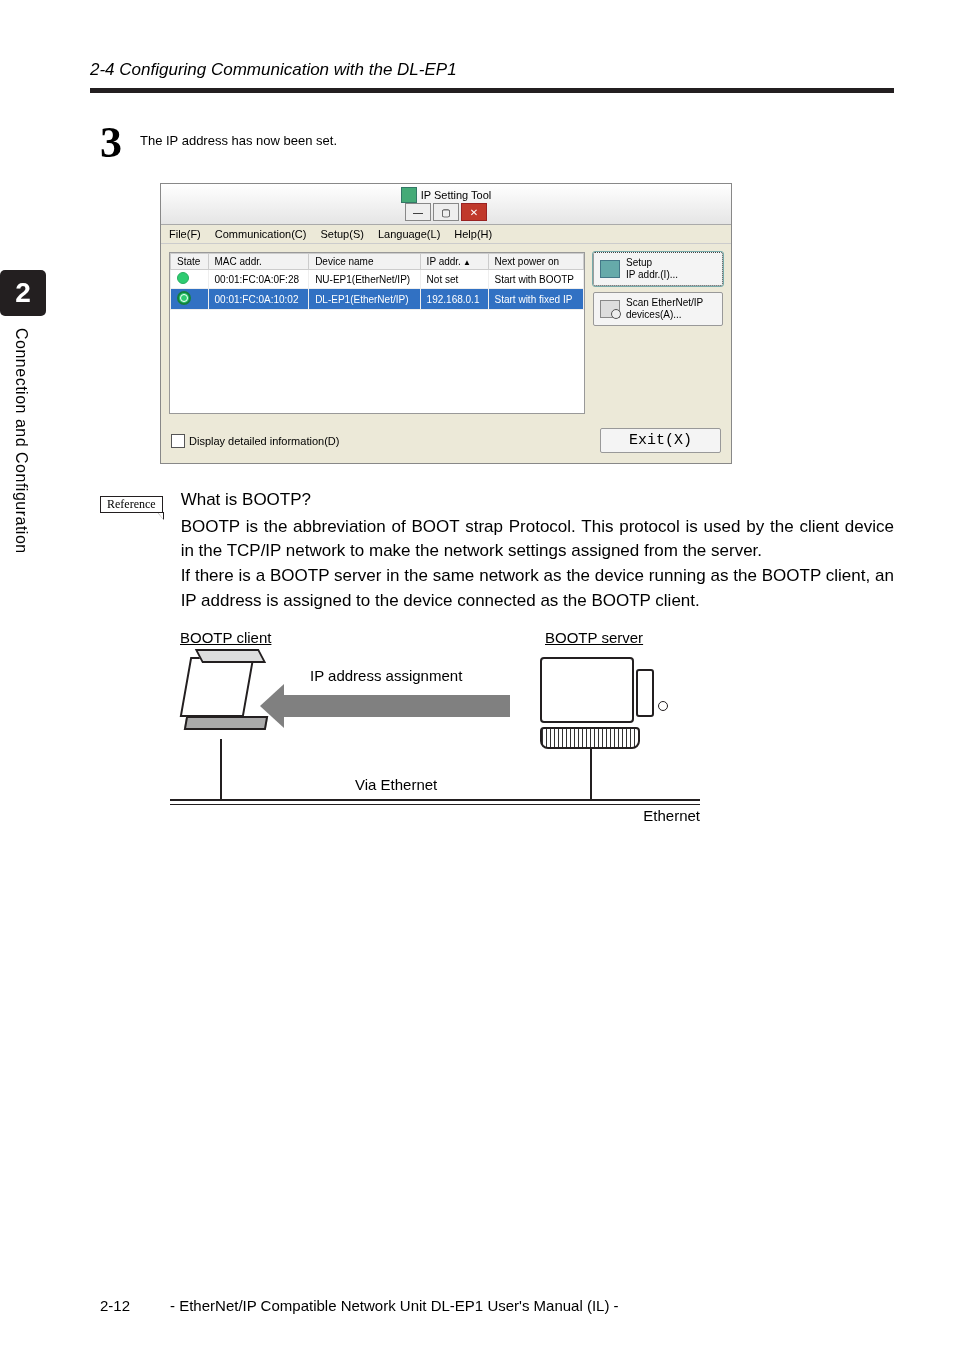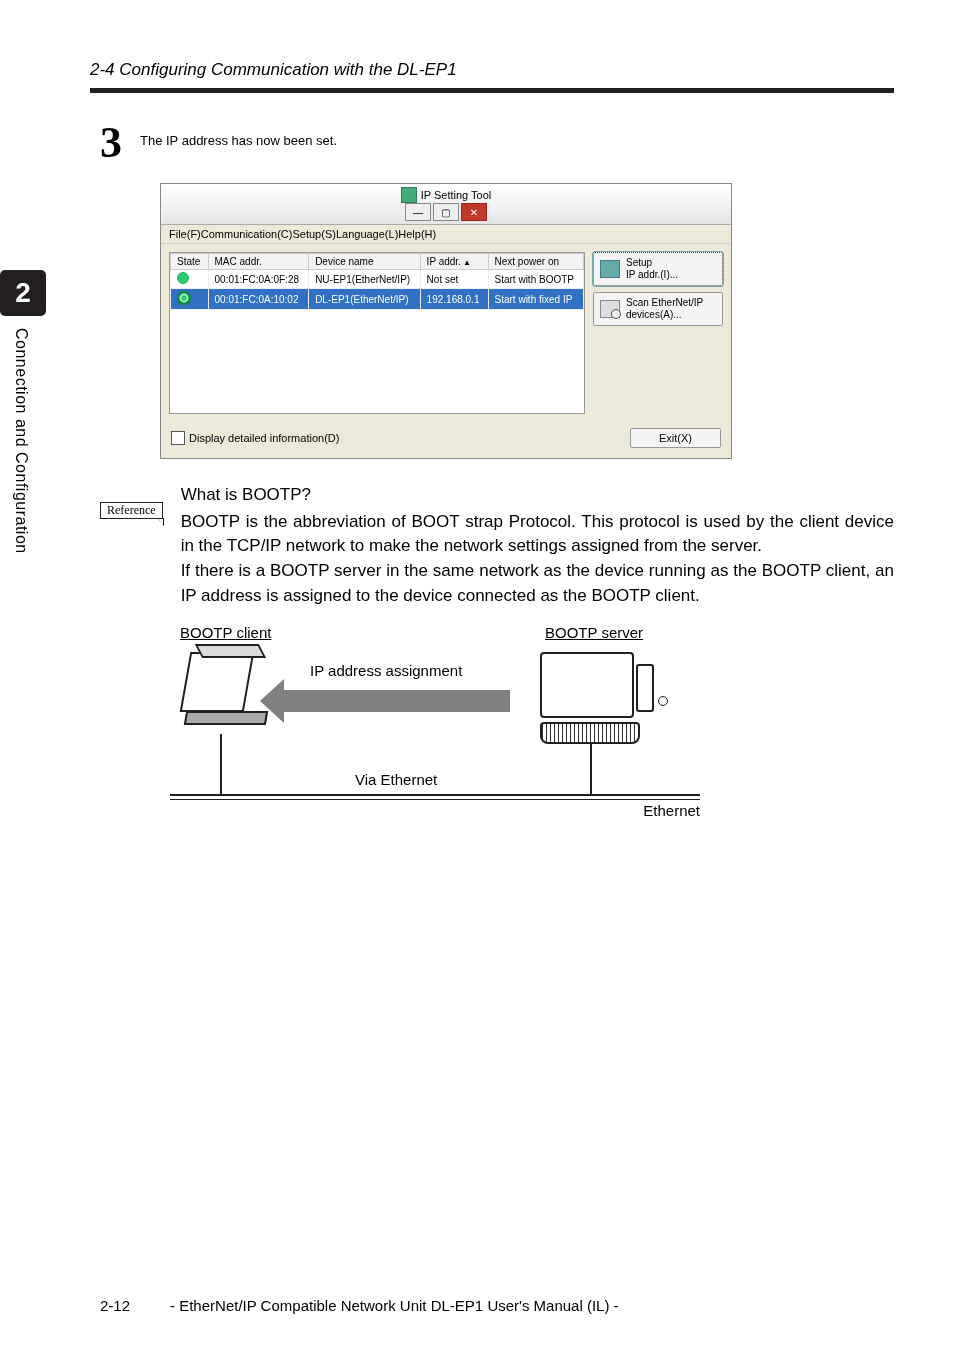--- a/index.html
+++ b/index.html
@@ -12,42 +12,42 @@
   .step-row { display:flex; align-items:flex-start; margin-top:28px; }
   .step-num { font-size:44px; font-weight:bold; font-family:"Times New Roman", serif; line-height:1; margin-right:18px; }
   .step-text { font-size:13px; margin-top:12px; }
   .screenshot { margin:18px 0 0 60px; width:570px; border:1px solid #888; background:#ece9d8; }
   .titlebar { display:flex; align-items:center; justify-content:space-between; background:linear-gradient(#fff,#e5e5e5); border-bottom:1px solid #aaa; padding:3px 4px; font-size:11px;flex-direction:column; }
   .titlebar-left { display:flex; align-items:center; gap:4px; }
   .app-icon { width:14px; height:14px; background:#4a7; border:1px solid #376; }
   .win-btns { display:flex; gap:2px; }
   .win-btn { width:24px; height:16px; border:1px solid #888; background:#eee; font-size:10px; display:flex; align-items:center; justify-content:center; }
   .win-close { background:#c0392b; color:#fff; border-color:#922; }
-  .menubar { display:flex; padding:3px 8px; font-size:11px; background:#ece9d8; border-bottom:1px solid #ccc; }
+  .menubar { display:flex; gap:14px; padding:3px 8px; font-size:11px; background:#ece9d8; border-bottom:1px solid #ccc; }
   .app-body { display:flex; padding:8px; gap:8px; background:#ece9d8; }
   .table-wrap { flex:1; background:#fff; border:1px solid #999; min-height:160px; position:relative; }
   .dev-table { width:100%; border-collapse:collapse; font-size:10px; }
   .dev-table th { background:#f2f2f2; border:1px solid #ccc; padding:2px 6px; font-weight:normal; text-align:left; }
   .dev-table td { border:1px solid #eee; padding:2px 6px; }
   .row-sel td { background:#3171c3; color:#fff; }
   .dot-grn { display:inline-block; width:10px; height:10px; border-radius:50%; background:#2ecc71; border:1px solid #27ae60; }
   .dot-rec { display:inline-block; width:10px; height:10px; border-radius:50%; background:#2ecc71; border:2px solid #15803d; position:relative; }
   .dot-rec::after{ content:""; position:absolute; inset:1px; border:1px solid #fff; border-radius:50%; }
   .side-btns { width:130px; display:flex; flex-direction:column; gap:6px; }
   .side-btn { border:1px solid #999; background:#f4f4f4; font-size:10px; padding:4px 6px; display:flex; gap:6px; align-items:center; line-height:1.2; border-radius:2px; }
   .side-btn.focus { border:1px dotted #444; outline:1px solid #7aa; }
   .btn-ico { width:18px; height:16px; background:#6aa; border:1px solid #478; flex-shrink:0; }
   .btn-ico2 { width:18px; height:16px; background:#ddd; border:1px solid #888; flex-shrink:0; position:relative; }
   .btn-ico2::after { content:""; position:absolute; width:8px; height:8px; border:1px solid #555; border-radius:50%; right:-2px; bottom:-2px; background:#eee; }
   .footer-bar { display:flex; justify-content:space-between; padding:6px 10px 10px; background:#ece9d8;gap:12px; }
   .checkbox-wrap { display:flex; align-items:center; gap:4px; font-size:11px; }
   .chk { width:12px; height:12px; border:1px solid #555; background:#fff; }
-  .exit-btn { border:1px solid #999; background:#f4f4f4; font-size:11px; padding:3px 28px; border-radius:2px; }
+  .exit-btn { border:1px solid #999; background:#f4f4f4; font-size:15px; padding:3px 28px; border-radius:2px;font-family:Liberation Mono, monospace; }
   .ref-row { display:flex; align-items:flex-start; margin-top:24px; gap:18px; }
-  .ref-badge { position:relative; margin-top:19px;text-align:center; }
+  .ref-badge { position:relative; margin-top:8px;text-align:center; }
   .ref-box { border:1px solid #231f20; font-size:12px; padding:0 6px; font-family:"Times New Roman", serif; }
   .ref-arrow { position:absolute; right:-1px; bottom:-7px; width:0; height:0; border-left:7px solid transparent; border-top:8px solid #231f20; }
   .ref-arrow::after { content:""; position:absolute; right:1px; top:-7px; width:0; height:0; border-left:5px solid transparent; border-top:6px solid #fff; }
   .ref-text { font-size:17px; line-height:1.45; text-align:justify; }
   .ref-text h4 { margin:0 0 2px; font-size:17px; font-weight:normal; }
   .diagram { margin:16px 0 0 60px; width:520px; position:relative; height:220px; }
   .d-label { font-size:15px; position:absolute;text-decoration:underline; }
   .d-device { position:absolute; }
   .plc { width:80px; height:80px; left:25px; top:28px; }
   .plc-box { width:60px; height:56px; border:2px solid #231f20; transform:skewX(-10deg); background:#fff; position:relative; }

